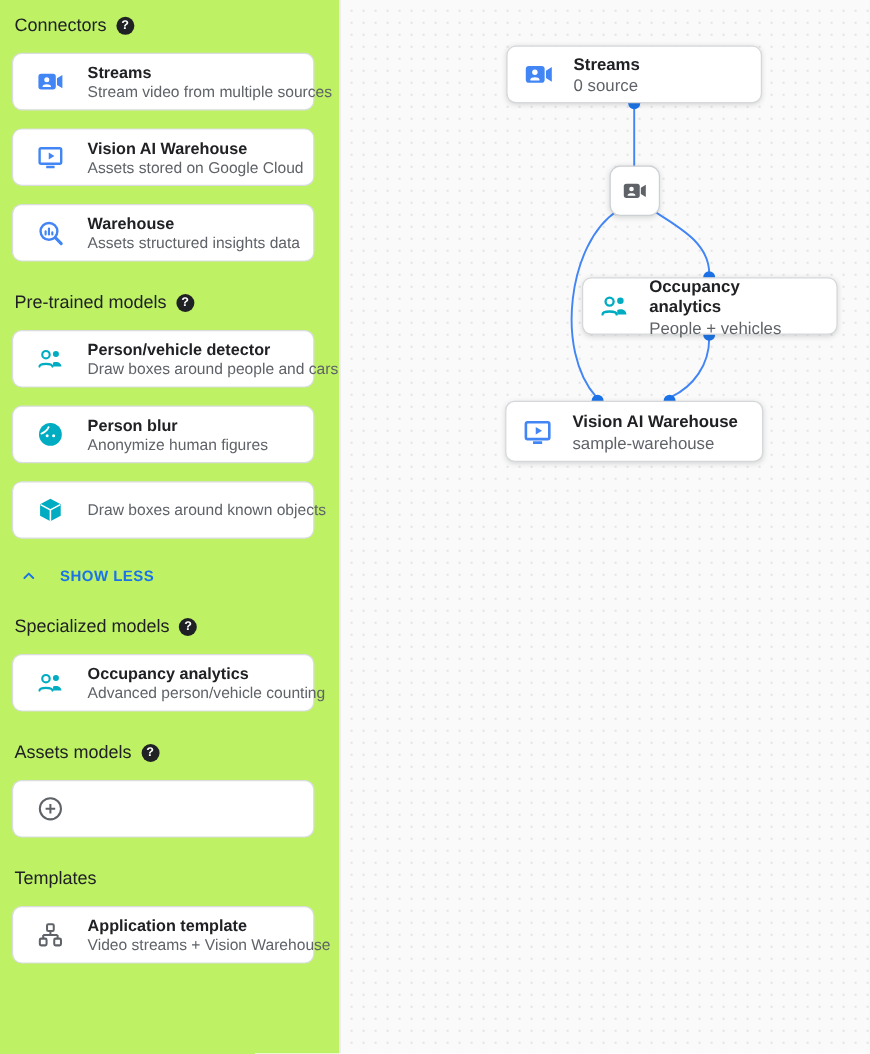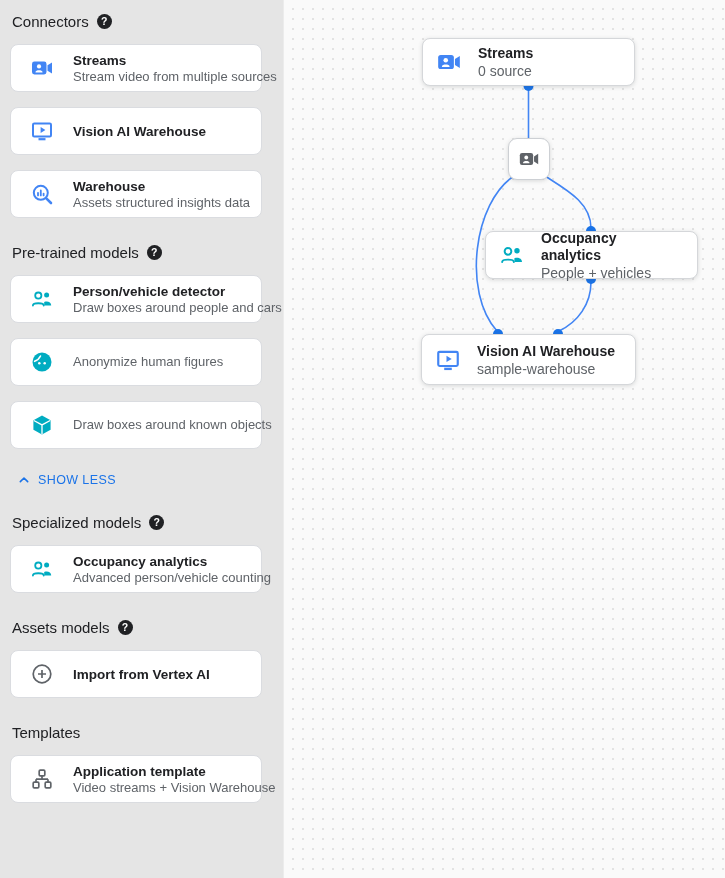--- a/index.html
+++ b/index.html
@@ -9,21 +9,21 @@
     --title-color:#202124; --desc-color:#5f6368;
   }
   *{box-sizing:border-box;}
   html,body{margin:0;padding:0;}
   body{
     width:725px;height:878px;overflow:hidden;display:flex;
     font-family:"Liberation Sans",sans-serif;background:#fff;
   }
   
   .sidebar{
-    width:283px;min-width:283px;height:878px;background:#e5e5e5;
+    width:283px;min-width:283px;height:878px;background:#bef264;
     padding:13px 0 10px 10px;overflow:hidden;
   }
   .sec-header{
     display:flex;align-items:center;gap:8px;
     font-size:15px;color:var(--title-color);
     margin:26px 0 14px 2px;
   }
   .sec-header.first{margin-top:0;}
   .help{
     width:15px;height:15px;border-radius:50%;background:#202124;color:#fff;
@@ -37,22 +37,22 @@
   }
   .cicon{
     width:62px;min-width:62px;display:flex;align-items:center;justify-content:center;
   }
   .cicon svg{width:24px;height:24px;}
   .blue{color:var(--icon-blue);} .teal{color:var(--icon-teal);} .gray{color:var(--icon-gray);}
   .ctext{display:flex;flex-direction:column;justify-content:center;min-width:0;padding-right:8px;}
   .ctitle{font-size:13.5px;font-weight:700;color:var(--title-color);line-height:17px;white-space:nowrap;}
   .cdesc{font-size:13px;color:var(--desc-color);line-height:16px;white-space:nowrap;}
   .show-less{
-    display:flex;align-items:center;gap:6px;margin:23px 0 0 6px;
-    color:var(--link-blue);font-size:12.5px;font-weight:400;letter-spacing:.4px;
+    display:flex;align-items:center;gap:18px;margin:23px 0 0 6px;
+    color:var(--link-blue);font-size:12.5px;font-weight:700;letter-spacing:.4px;
     cursor:pointer;
   }
   .show-less svg{width:16px;height:16px;}
   
   .canvas{
     position:relative;flex:1;height:878px;background-color:var(--canvas-bg);
     background-image:radial-gradient(circle,var(--canvas-dot) 1.2px,transparent 1.2px);
     background-size:10px 10px;background-position:4px 4px;
     border-left:1px solid #ececec;
   }
@@ -154,20 +154,21 @@
     </div>
   </div>
   <div class="card">
     <span class="cicon blue">
         <svg>
           <use href="#i-monitor"></use>
         </svg>
       </span>
     <div class="ctext">
       <div class="ctitle">Vision AI Warehouse</div>
+      <div class="cdesc">Assets stored on Google Cloud</div>
     </div>
   </div>
   <div class="card">
     <span class="cicon blue">
         <svg>
           <use href="#i-bigquery"></use>
         </svg>
       </span>
     <div class="ctext">
       <div class="ctitle">Warehouse</div>
@@ -190,20 +191,21 @@
       <div class="cdesc">Draw boxes around people and cars</div>
     </div>
   </div>
   <div class="card">
     <span class="cicon teal">
         <svg>
           <use href="#i-face"></use>
         </svg>
       </span>
     <div class="ctext">
+      <div class="ctitle">Person blur</div>
       <div class="cdesc">Anonymize human figures</div>
     </div>
   </div>
   <div class="card">
     <span class="cicon teal">
         <svg>
           <use href="#i-cube"></use>
         </svg>
       </span>
     <div class="ctext">
@@ -238,21 +240,20 @@
     <span>Assets models</span>
     <span class="help">?</span>
   </div>
   <div class="card">
     <span class="cicon gray">
         <svg>
           <use href="#i-addcircle"></use>
         </svg>
       </span>
     <div class="ctext">
-      <div class="ctitle">Import from Vertex AI</div>
     </div>
   </div>
 
   <div class="sec-header">
     <span>Templates</span>
   </div>
   <div class="card">
     <span class="cicon gray">
         <svg>
           <use href="#i-hierarchy"></use>

